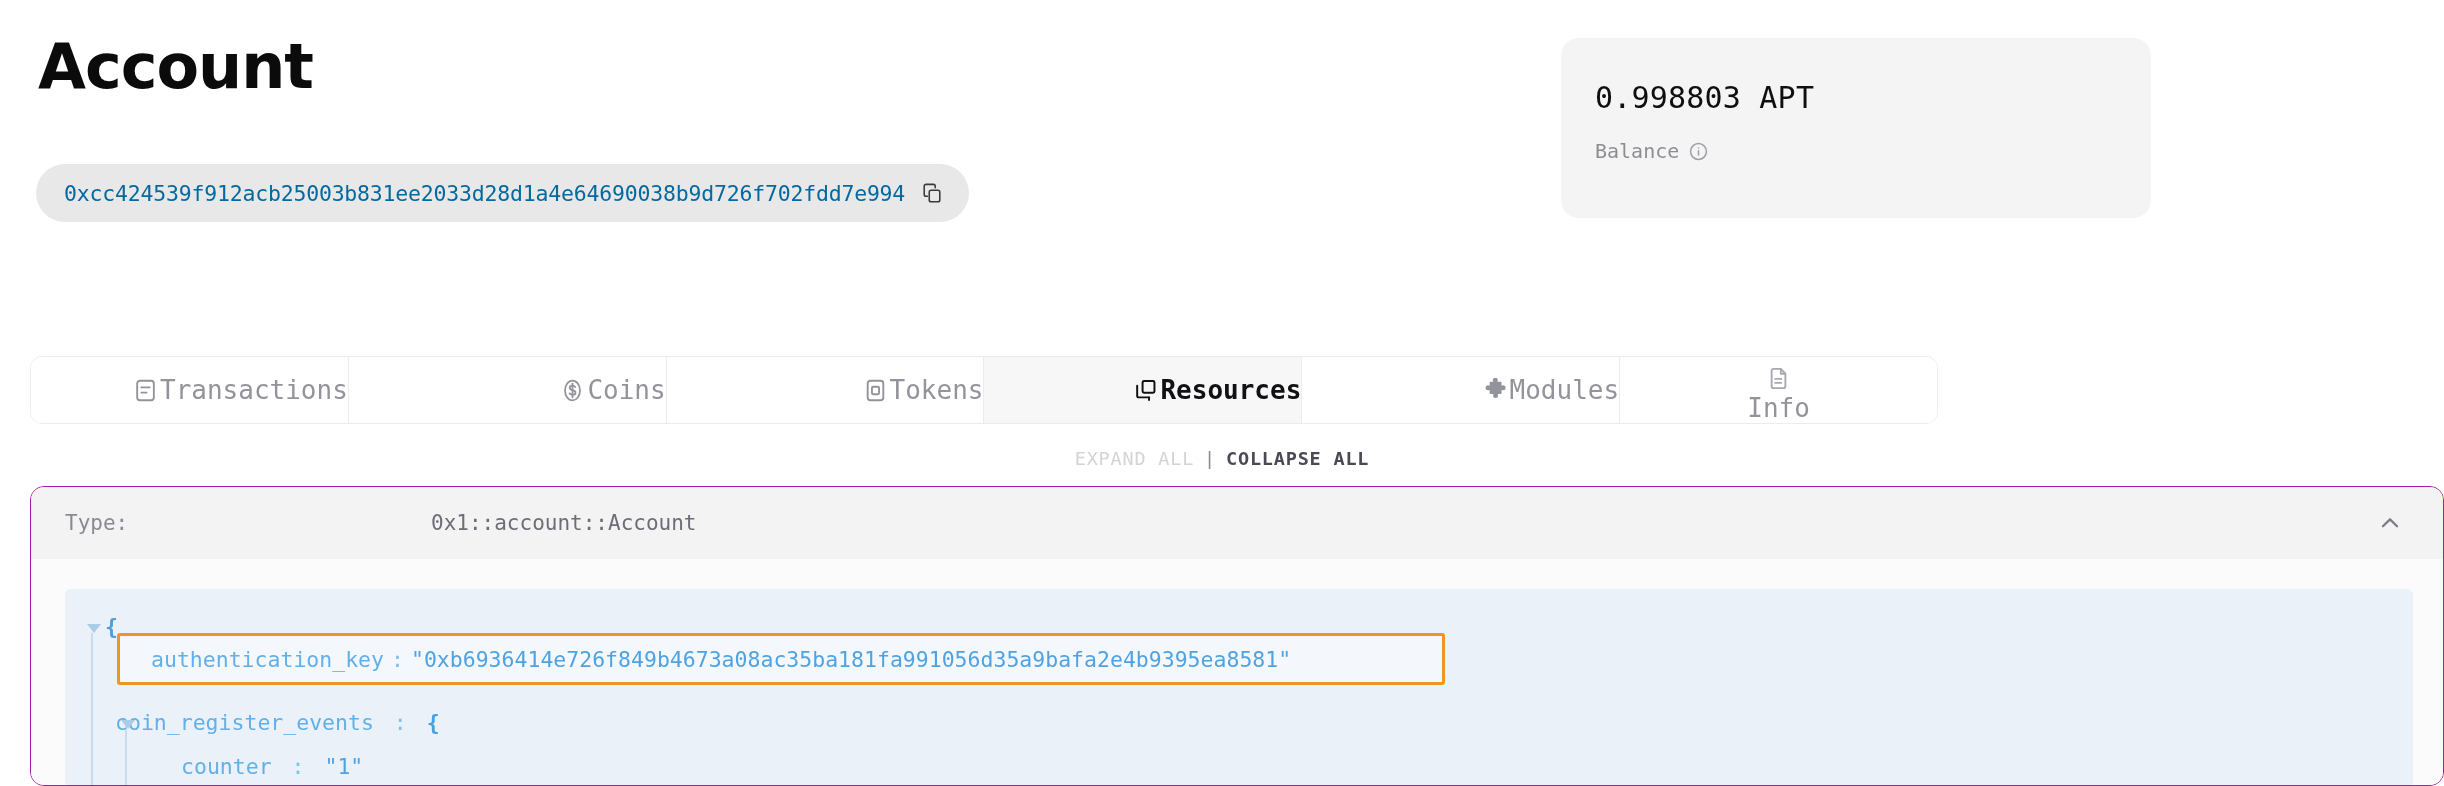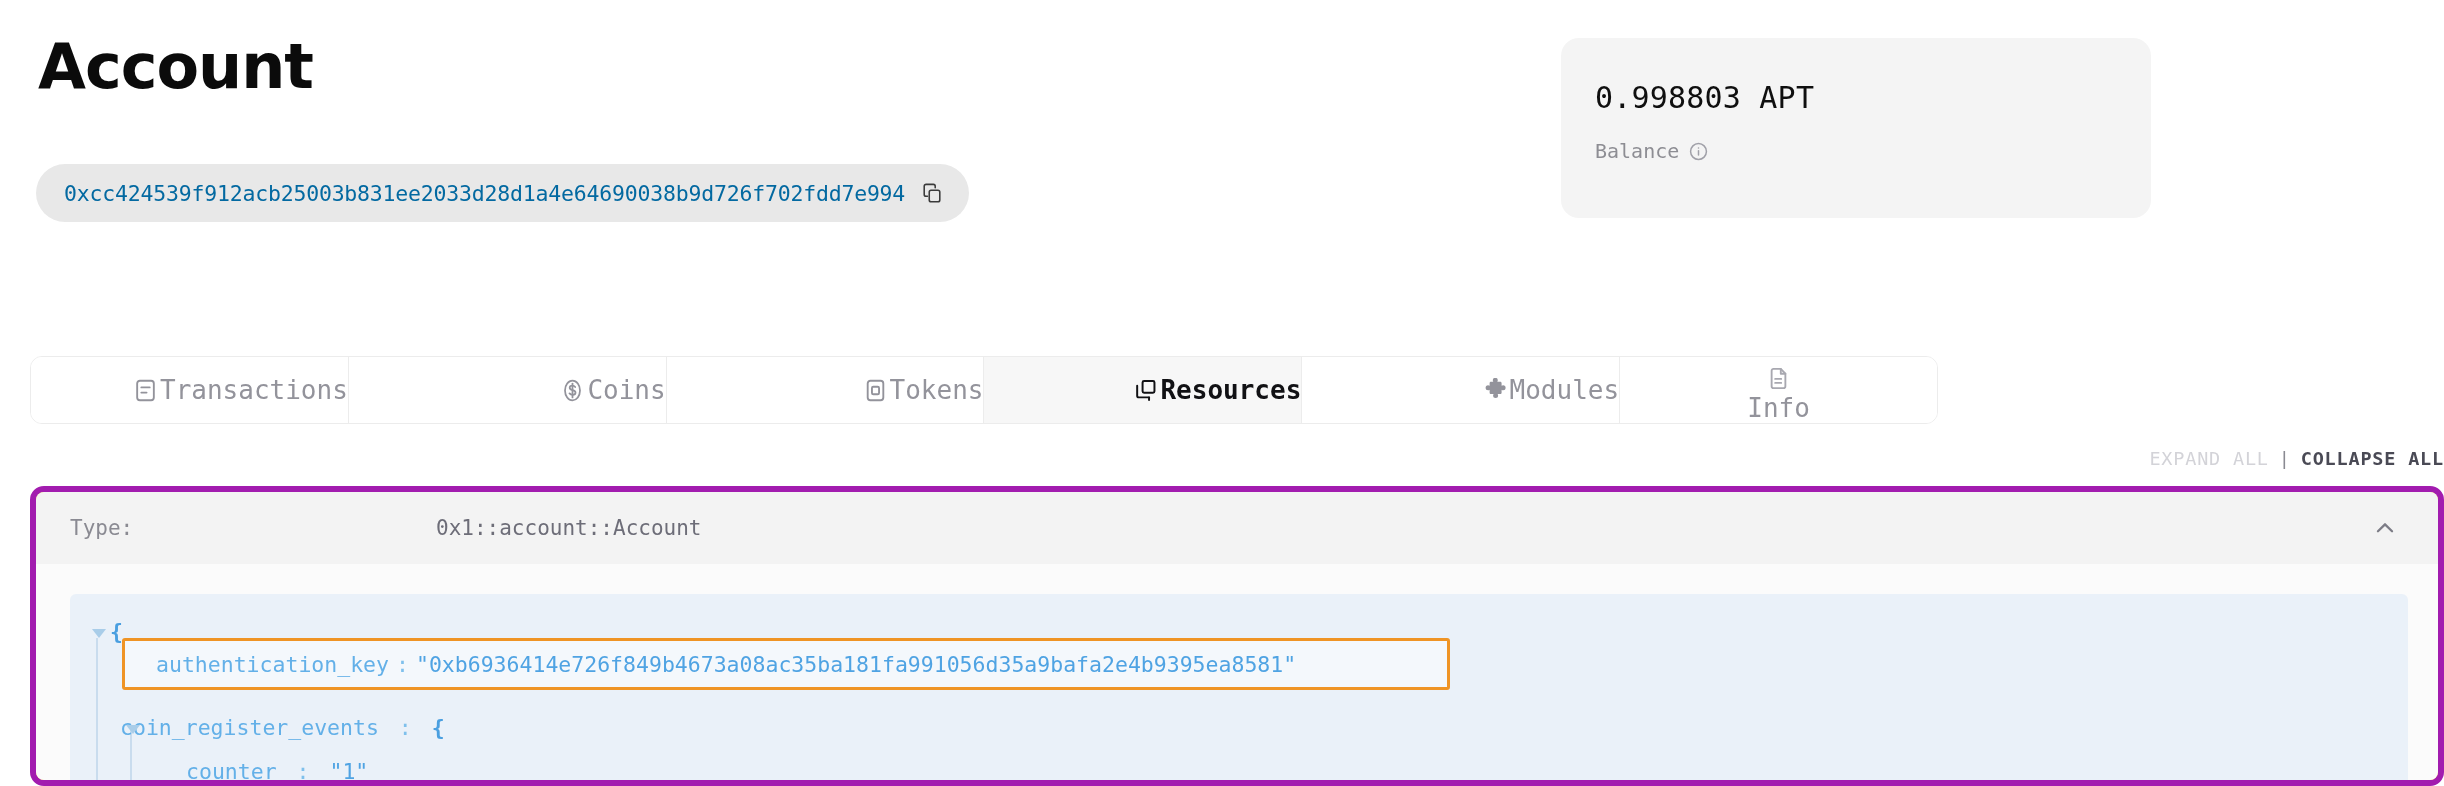--- a/index.html
+++ b/index.html
@@ -130,39 +130,39 @@
   }
   .tab svg { display: block; }
   .tab .ticon { width: 25px; height: 25px; flex: 0 0 auto; }
 
   
   .expand-bar {
     position: absolute;
     right: 0px;
     top: 448px;
     width: 2444px;
-    text-align: right;
+    text-align: center;
     padding-right: 0px;
     font-family: "DejaVu Sans Mono", "Liberation Mono", monospace;
     font-size: 18.5px;
     letter-spacing: 0.8px;
   }
   .expand-all { color: #d3d3d8; cursor: pointer; }
   .sep { color: #8a8a92; margin: 0 10px; }
   .collapse-all { color: #4a4a55; font-weight: 700; cursor: pointer; }
 
   
   .resource-panel {
     position: absolute;
     left: 30px;
     top: 486px;
     width: 2414px;
     height: 300px;
     background: #fde047;
-    border: 6px solid #a21caf;
+    border: 1px solid #a21caf;
     border-radius: 14px;
     overflow: hidden;
   }
   .type-row {
     position: relative;
     height: 72px;
     background: #f3f3f3;
     display: flex;
     align-items: center;
     cursor: pointer;

